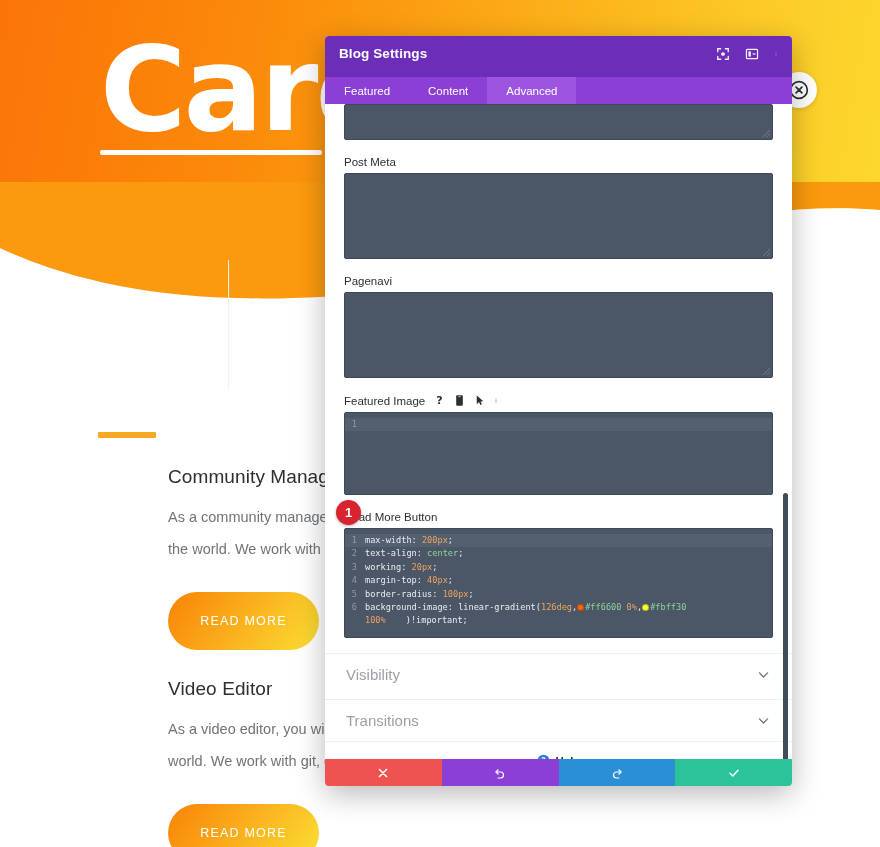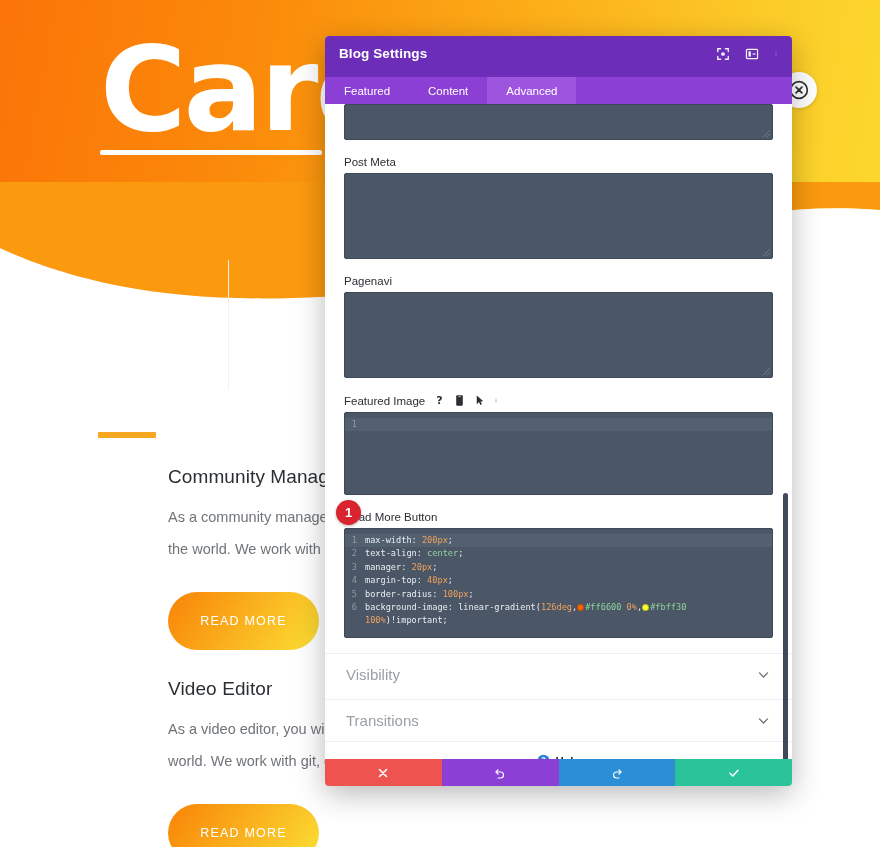--- a/index.html
+++ b/index.html
@@ -151,21 +151,21 @@
   }
   .code-text { white-space: pre-wrap; color: #e3e8ee; }
   .cont-line { display: flex; }
   .cont-line .gutter { color: transparent; }
 
   .tok-prop  { color: #e9eef3; text-align: center; }
   .tok-val   { color: #f0a35e; }
   .tok-kw    { color: #8fd39a; }
   .tok-punc  { color: #e9eef3; }
   .tok-fn    { color: #e9eef3; }
-  .tok-imp   { color: #e9eef3; }
+  .tok-imp   { color: #e9eef3; margin-left: 20px; }
   .swatch {
     display: inline-block; width: 7px; height: 7px; border-radius: 50%;
     vertical-align: -1px; margin: 0 1px 0 0;
     border: 1px solid rgba(0,0,0,.25);
   }
 
   
   .accordion {
     border-top: 1px solid #eceef1;
     height: 42px; display: flex; align-items: center;
@@ -348,21 +348,21 @@
             <span class="code-text"><span class="tok-prop">max-width</span><span class="tok-punc">: </span><span class="tok-val">200px</span><span class="tok-punc">;</span></span>
           </div>
 
           <div class="code-line">
             <span class="gutter">2</span>
             <span class="code-text"><span class="tok-prop">text-align</span><span class="tok-punc">: </span><span class="tok-kw">center</span><span class="tok-punc">;</span></span>
           </div>
 
           <div class="code-line">
             <span class="gutter">3</span>
-            <span class="code-text"><span class="tok-prop">manager</span><span class="tok-punc">: </span><span class="tok-val">20px</span><span class="tok-punc">;</span></span>
+            <span class="code-text"><span class="tok-prop">working</span><span class="tok-punc">: </span><span class="tok-val">20px</span><span class="tok-punc">;</span></span>
           </div>
 
           <div class="code-line">
             <span class="gutter">4</span>
             <span class="code-text"><span class="tok-prop">margin-top</span><span class="tok-punc">: </span><span class="tok-val">40px</span><span class="tok-punc">;</span></span>
           </div>
 
           <div class="code-line">
             <span class="gutter">5</span>
             <span class="code-text"><span class="tok-prop">border-radius</span><span class="tok-punc">: </span><span class="tok-val">100px</span><span class="tok-punc">;</span></span>

